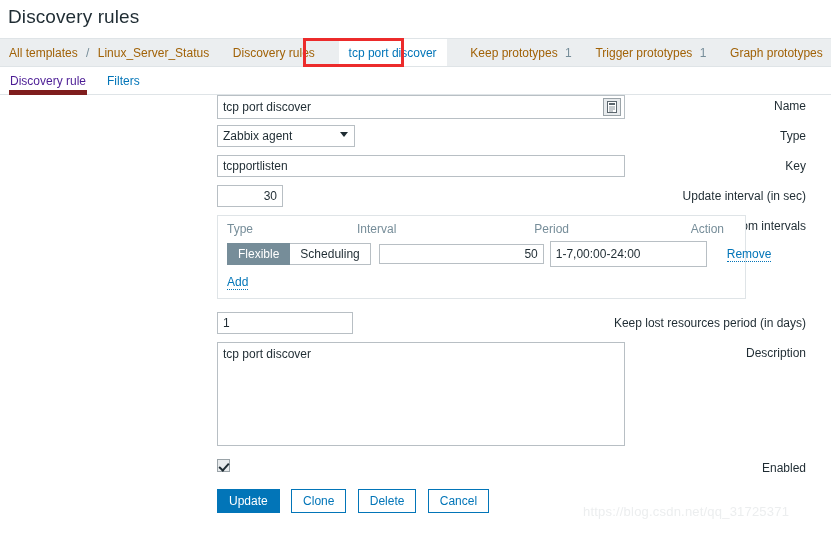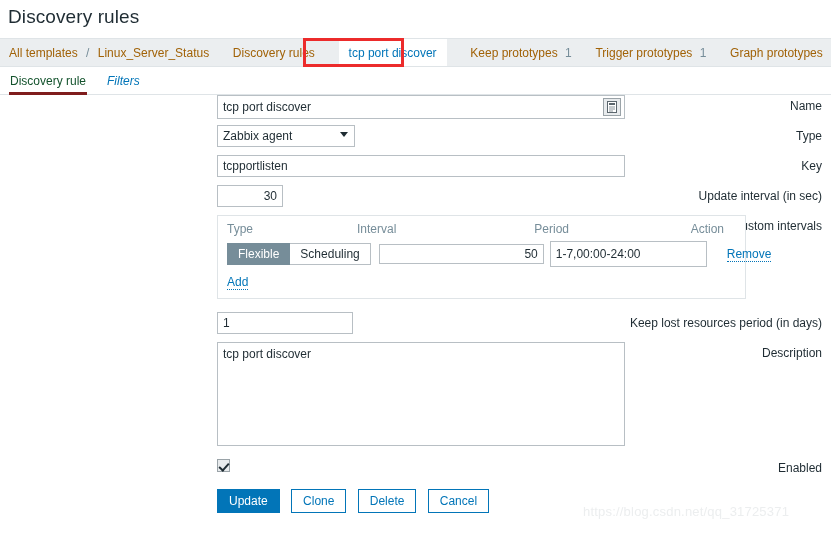--- a/index.html
+++ b/index.html
@@ -55,28 +55,28 @@
   
   .tabbar {
     position: absolute; left: 0; top: 69px; width: 831px; height: 26px;
     background: #ffffff;
     border-bottom: 1px solid #dfe4e7;
   }
   .tab {
     position: absolute; top: 0; height: 26px; line-height: 24px;
     font-size: 12px; cursor: pointer;
   }
-  .tab-active { left: 9px; color: #14532d; border-bottom: 3px solid #7f1d1d; padding: 0 1px; }
-  .tab-inactive { left: 107px; color: #0275b8; font-style: italic; }
+  .tab-active { left: 9px; color: #4c1d95; border-bottom: 5px solid #7f1d1d; padding: 0 1px; }
+  .tab-inactive { left: 107px; color: #0275b8; }
 
   
   .form { position: absolute; left: 0; top: 95px; width: 831px; }
   .row { position: relative; width: 100%; }
   .lbl {
-    position: absolute; right: 0; top: 0;
+    position: absolute; right: 16px; top: 0;
     width: 212px; text-align: right; padding-right: 9px;
     font-size: 12px; color: #1f2c33; line-height: 22px;
   }
   .fld { position: absolute; left: 217px; top: 0; }
 
   input[type=text], textarea, select {
     font-family: "Liberation Sans", sans-serif;
     font-size: 12px; color: #1f2c33;
     border: 1px solid #b8bfc4;
     background: #ffffff;

